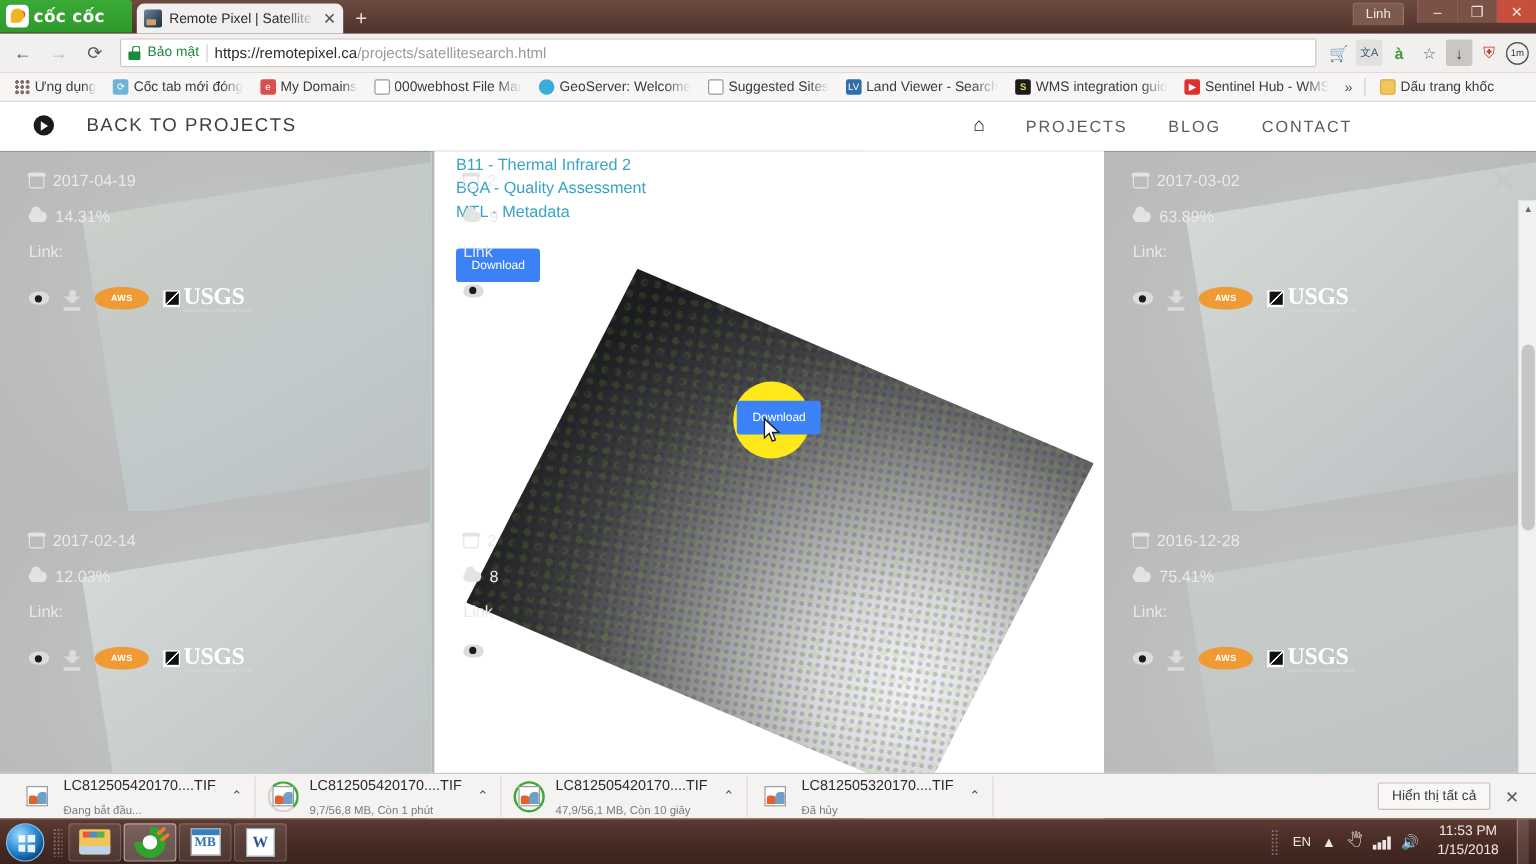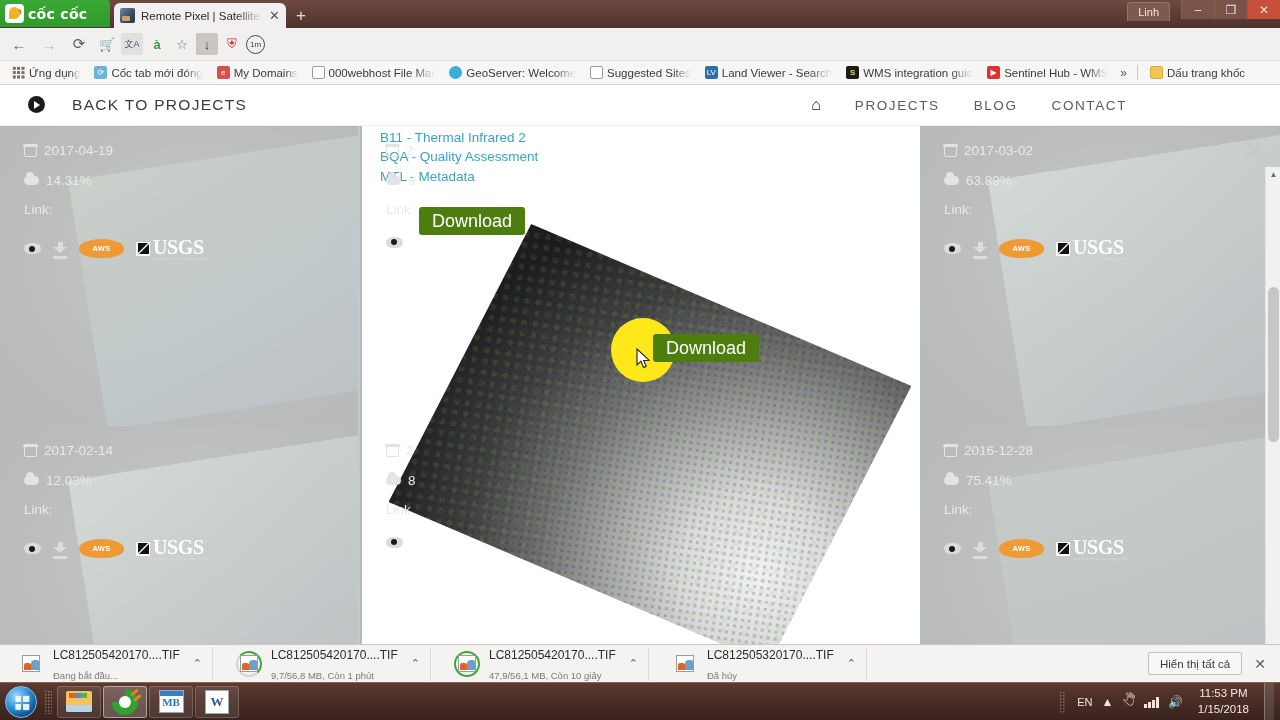--- a/index.html
+++ b/index.html
@@ -315,22 +315,22 @@
     padding: 0 9px; font-size: 11.8px; color: #4a4a4a; gap: 8px;
   }
   .caret { border-left:4px solid transparent; border-right:4px solid transparent;
            border-top:5px solid #555; }
   .highlight-ring {
     position: absolute; left: 611px; top: 192px; width: 64px; height: 64px;
     border-radius: 50%; background: #ffe81a;
   }
   .dl-button {
     position: relative; height: 28px; padding: 0 13px; border-radius: 3px;
-    background: #4d7c0f; color: #fff; font-size: 18px;
-    display: flex; align-items: center; justify-content: center; margin-left: 39px;
+    background: #3b82f6; color: #fff; font-size: 10px;
+    display: flex; align-items: center; justify-content: center;
   }
   .cursor {
     position: absolute; left: 636px; top: 222px; width: 15px; height: 21px; z-index: 9;
   }
   .ndvi-wrap {
     position: absolute; left: 38px; top: 118px; width: 500px; height: 400px;
   }
   .ndvi {
     position: absolute; inset: 0; transform: rotate(8.5deg);
     background:
@@ -367,21 +367,21 @@
   .scroll-arrow {
     position: absolute; left: 0; width: 15px; height: 15px;
     display: flex; align-items: center; justify-content: center;
     font-size: 8px; color: #6a6a6a;
   }
 
   
   .shelf {
     position: absolute; left: 0; bottom: 38px; width: 1280px; height: 38px;
     background: #f4f3f2; border-top: 1px solid #c9c6c4;
-    display: flex; align-items: center; padding: 0 8px; gap: 13px;
+    display: flex; align-items: center; padding: 0 8px; gap: 0;
   }
   .dl-item {
     display: flex; align-items: center; gap: 9px; padding: 0 10px;
     height: 34px; border-right: 1px solid #dddad8; flex: none;
   }
   .dl-icon-wrap { position: relative; width: 26px; height: 26px; flex: none; }
   .dl-thumb {
     position: absolute; left: 4px; top: 4px; width: 18px; height: 17px;
     background: #fff; border: 1px solid #9b9b9b; overflow: hidden;
   }
@@ -526,20 +526,26 @@
         <div class="winbtn">–</div>
         <div class="winbtn">❐</div>
         <div class="winbtn close">✕</div>
       </div>
     </div>
 
     <div class="toolbar">
       <div class="navbtn">←</div>
       <div class="navbtn dim">→</div>
       <div class="navbtn">⟳</div>
+      <div class="omnibox">
+        <span class="lock"></span>
+        <span class="secure-text">Bảo mật</span>
+        <span class="omni-div"></span>
+        <span class="url"><b>https://remotepixel.ca</b><span>/projects/satellitesearch.html</span></span>
+      </div>
       <div class="tb-icons">
         <div class="tbi cart">🛒</div>
         <div class="tbi translate">文A</div>
         <div class="tbi accent">à</div>
         <div class="tbi">☆</div>
         <div class="tbi dl">↓</div>
         <div class="tbi shield">⛨</div>
         <div class="tbi ring">1m</div>
       </div>
     </div>

